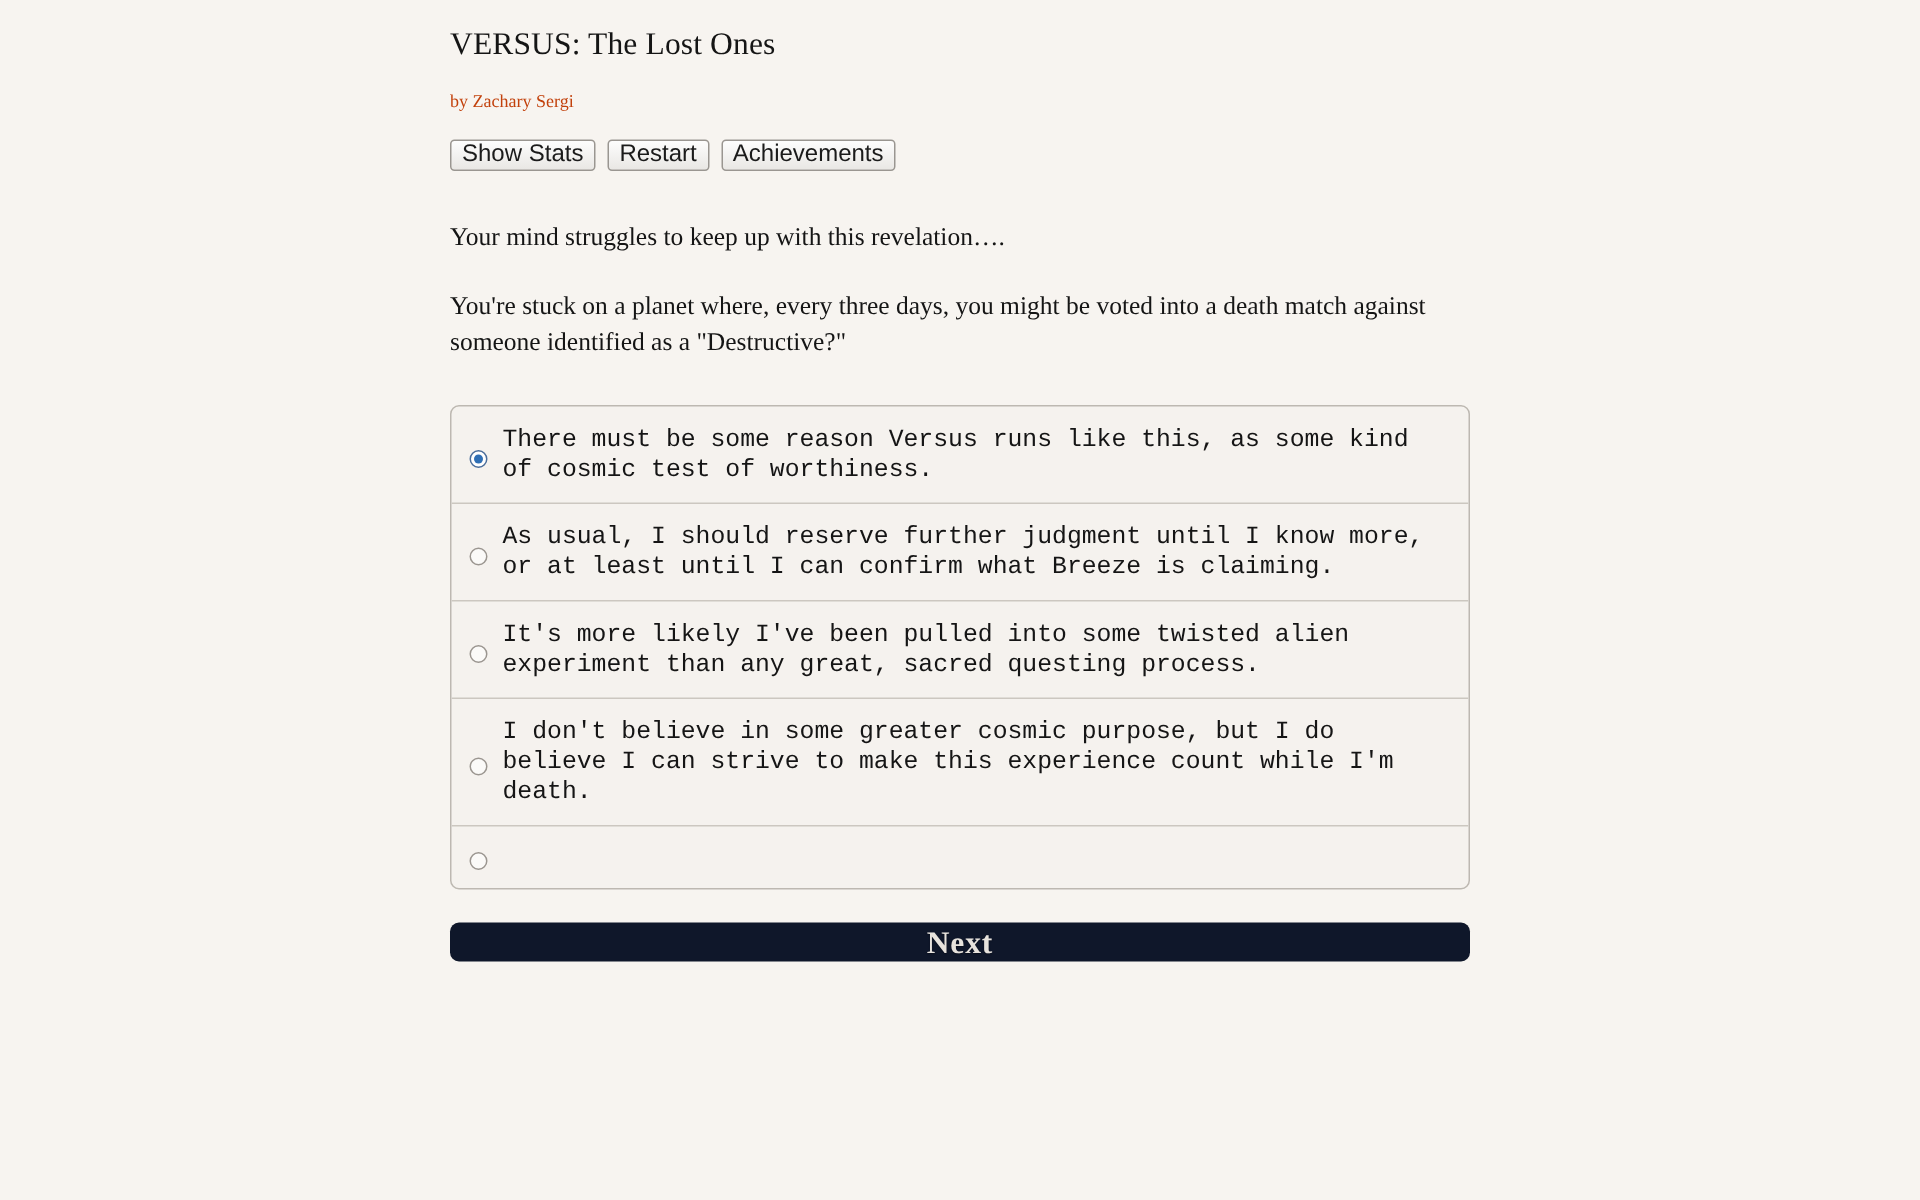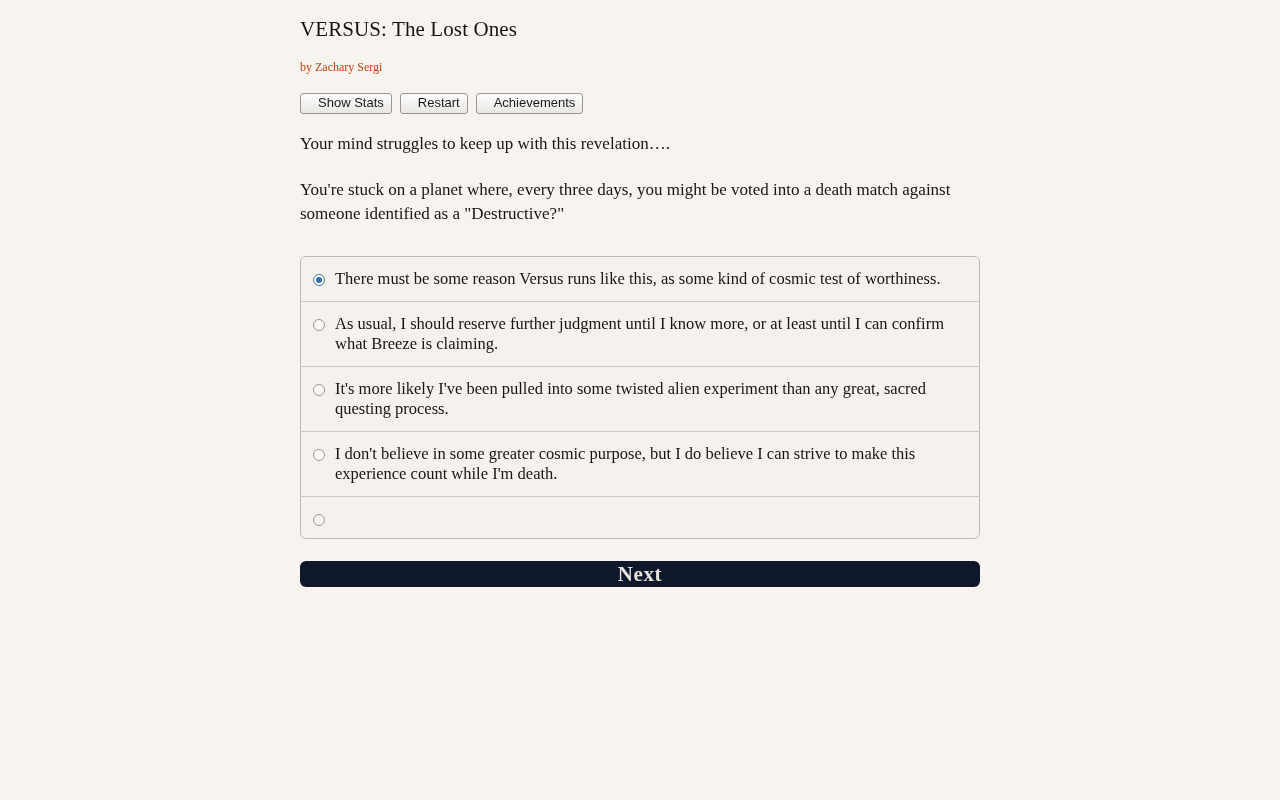--- a/index.html
+++ b/index.html
@@ -33,55 +33,56 @@
     color: #c2410c;
   }
   .button-row {
     margin-top: 14px;
     display: flex;
     gap: 8px;
     align-items: center;
   }
   .ui-button {
     font-family: "Liberation Sans", sans-serif;
-    font-size: 13px;
+    font-size: 16px;
     line-height: 12px;
-    padding: 3px 7px 4px 17px;
+    padding: 3px 7px 4px 7px;
     background: linear-gradient(#fdfdfd, #e9e7e4);
     border: 1px solid #9a9691;
     border-radius: 3px;
     color: #1b1b1b;
     cursor: pointer;
     white-space: nowrap;
   }
   .story {
-    margin-top: 18px;
+    margin-top: 32px;
   }
   .story p {
     font-size: 17px;
     line-height: 24px;
     margin: 0 0 22px 0;
     color: #151515;
   }
   .story p:last-child { margin-bottom: 0; }
 
   .choices {
     margin-top: 30px;
     border: 1px solid #bdb8b1;
     border-radius: 6px;
     background: #f5f2ee;
     overflow: hidden;
   }
   .choice {
     display: flex;
-    align-items: flex-start;
+    align-items: center;
     padding: 12px 14px 12px 12px;
     border-bottom: 1px solid #ccc7c0;
     cursor: pointer;
     box-sizing: border-box;
+    font-family: Liberation Mono, monospace;
   }
   .choice:last-child { border-bottom: none; }
   .radio {
     flex: 0 0 auto;
     width: 12px;
     height: 12px;
     border-radius: 50%;
     border: 1px solid #9b9690;
     background: #fbfaf8;
     margin-top: 5px;

